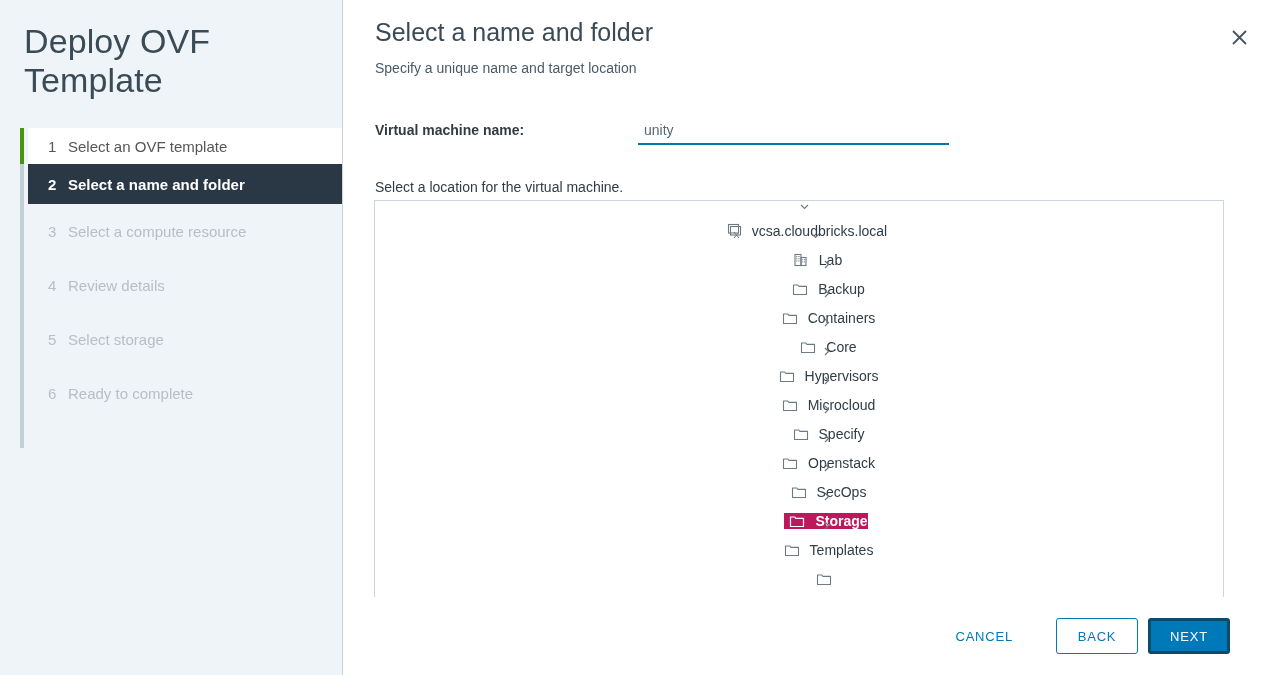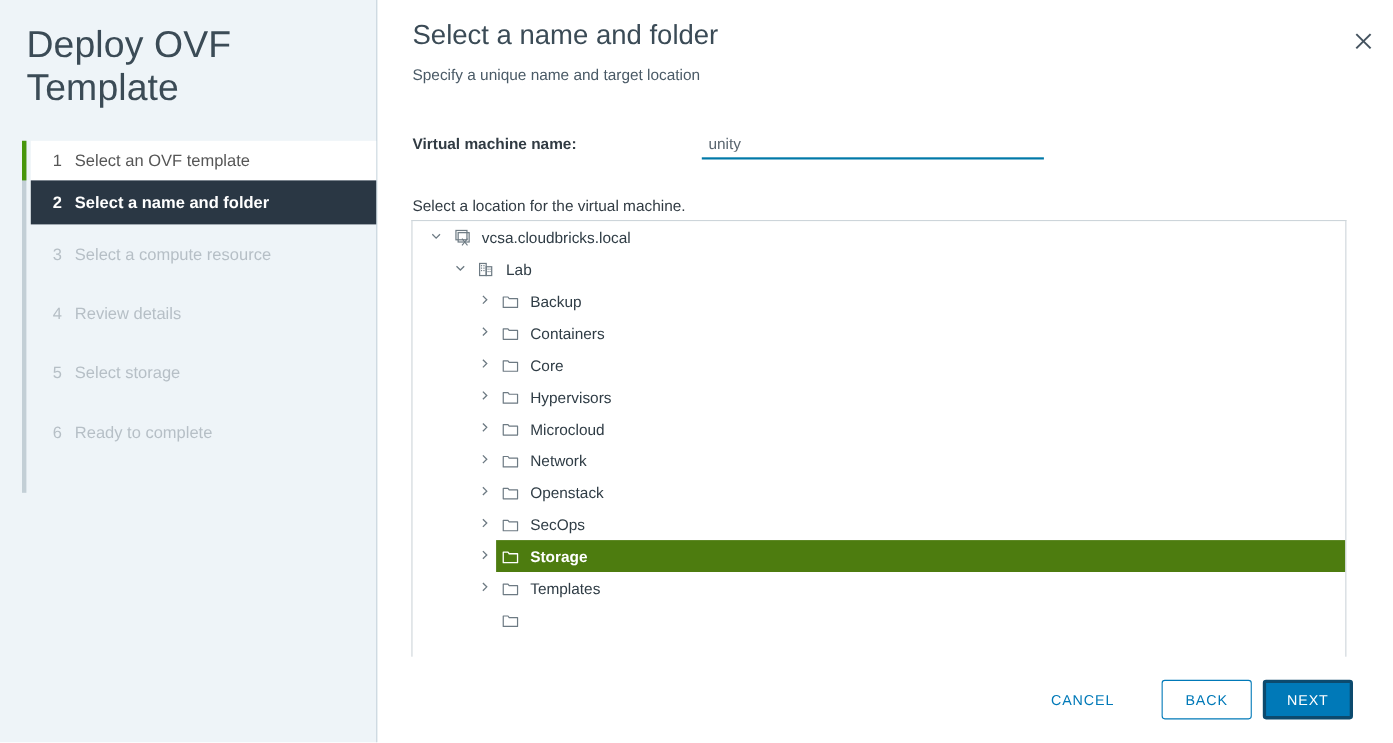--- a/index.html
+++ b/index.html
@@ -171,20 +171,21 @@
     overflow: hidden;
     box-sizing: border-box;
   }
   .tree-row {
     height: 29px;
     display: flex;
     align-items: center;
     font-size: 14px;
     color: #2f3c45;
     white-space: nowrap;
+    flex-direction: column;
   }
   .tree-row .twisty {
     width: 22px;
     flex: 0 0 22px;
     text-align: center;
     color: #6d7a83;
     font-size: 12px;
     cursor: pointer;
     user-select: none;
   }
@@ -199,21 +200,21 @@
     padding-left: 6px;
   }
   .row-body {
     display: flex;
     align-items: center;
     height: 29px;
     flex: 1 1 auto;
     padding-left: 1px;
   }
   .tree-row.selected .row-body {
-    background: #4d7c0f;
+    background: #be185d;
     color: #ffffff;
     font-weight: bold;
   }
   .tree-row.selected .icon svg {
     stroke: #ffffff;
   }
   .depth0 { padding-left: 10px; }
   .depth1 { padding-left: 32px; }
   .depth2 { padding-left: 54px; }
 
@@ -456,21 +457,21 @@
           <svg width="11" height="11" viewBox="0 0 11 11">
               <polyline points="4,2 7.5,5.5 4,9" fill="none" stroke="#6d7a83" stroke-width="1.2"></polyline>
             </svg>
         </span>
         <span class="row-body">
           <span class="icon">
             <svg width="16" height="16" viewBox="0 0 16 16">
                 <path d="M1.5 4 h4.3 l1.1 1.4 h7.6 v8.1 h-13 z" fill="none" stroke="#6d7a83" stroke-width="1.1" stroke-linejoin="round"></path>
               </svg>
           </span>
-          <span class="label">Network</span>
+          <span class="label">Specify</span>
         </span>
       </div>
 
       <div class="tree-row depth2">
         <span class="twisty">
           <svg width="11" height="11" viewBox="0 0 11 11">
               <polyline points="4,2 7.5,5.5 4,9" fill="none" stroke="#6d7a83" stroke-width="1.2"></polyline>
             </svg>
         </span>
         <span class="row-body">

